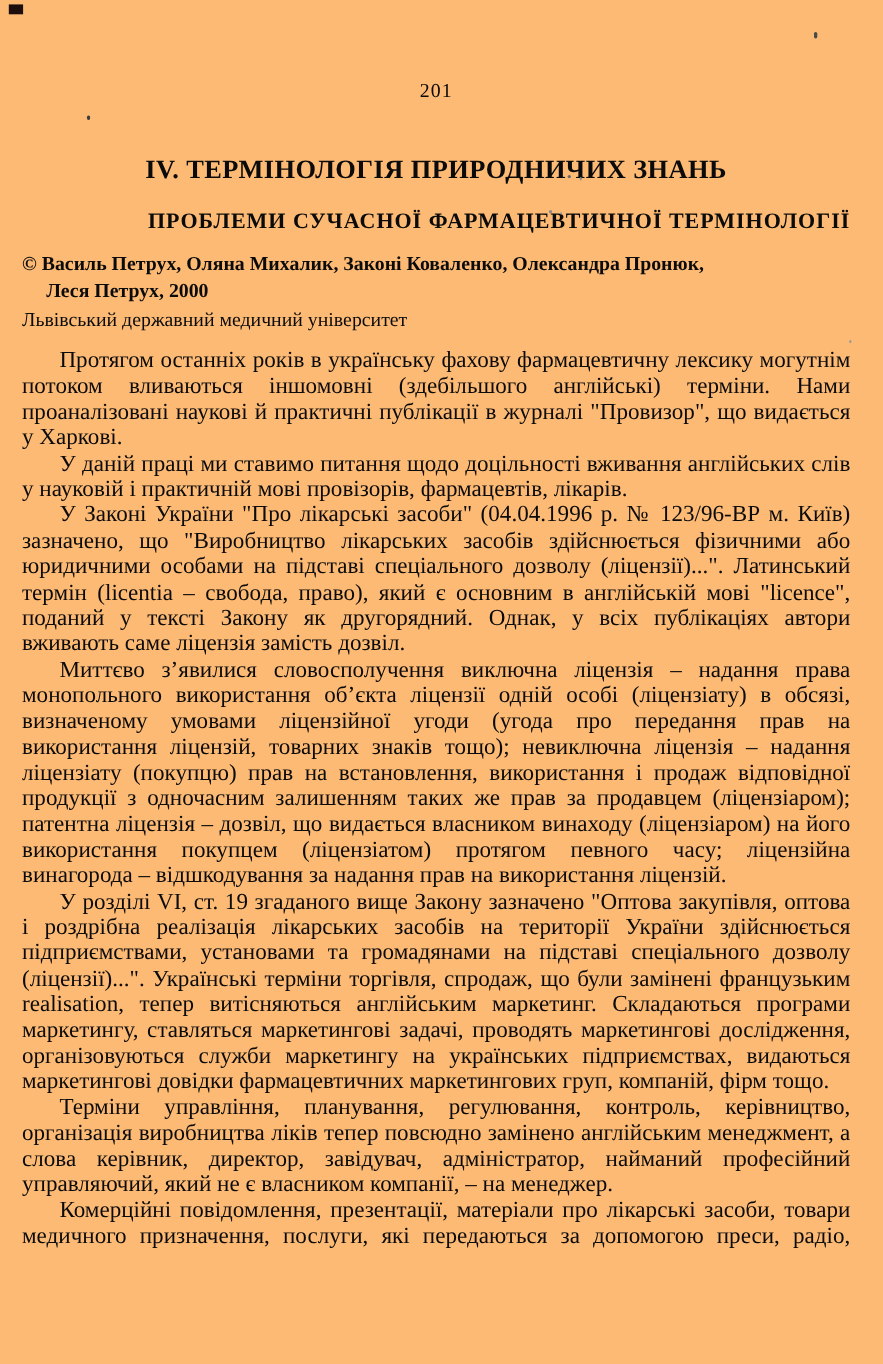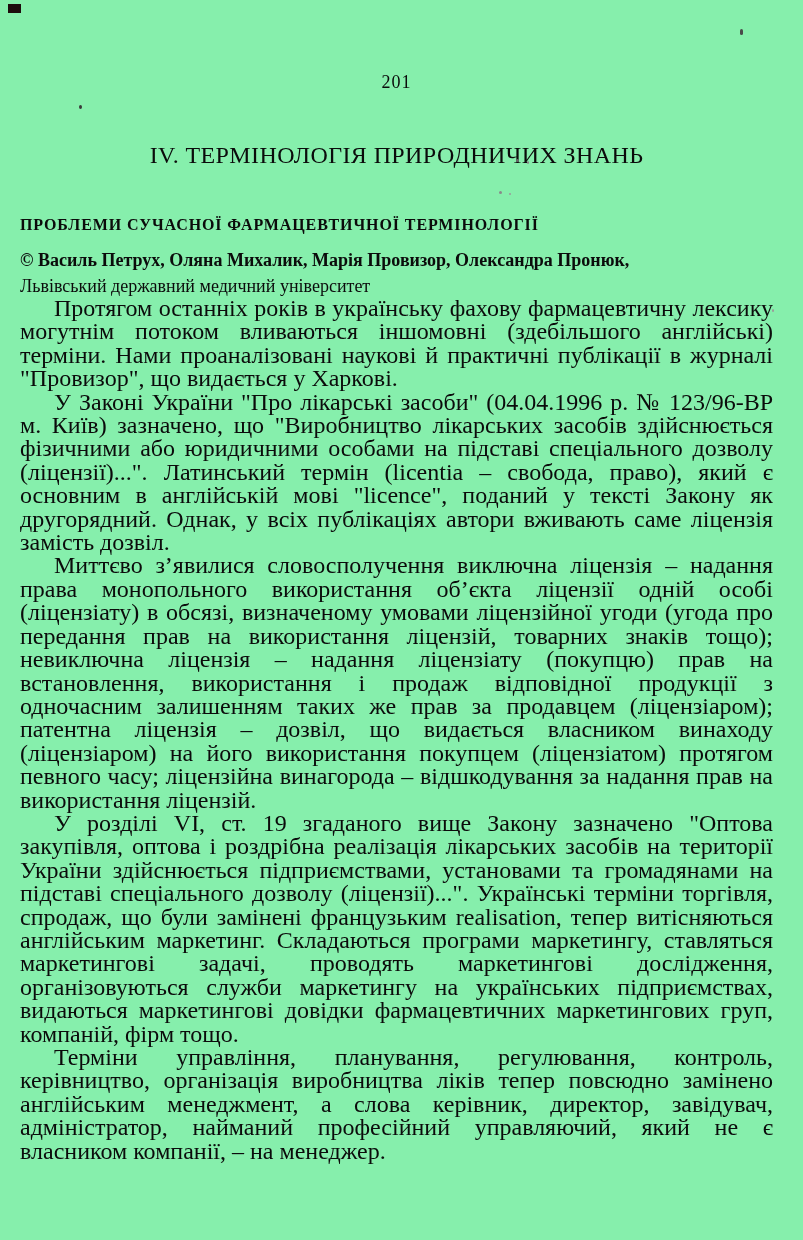--- a/index.html
+++ b/index.html
@@ -1,64 +1,65 @@
 <!DOCTYPE html>
 <html lang="uk"><head>
 <meta charset="utf-8">
 <style>
   html, body { margin: 0; padding: 0; background: #e8e8e8; }
   .page {
     position: relative;
     width: 803px;
     height: 1240px;
     margin: 0 auto;
-    background: #86efac;
+    background: #fdba74;
     box-sizing: border-box;
     padding: 0 30px 0 20px;
     overflow: hidden;
     font-family: "Liberation Serif", "DejaVu Serif", serif;
     color: #0b0b0b;
     -webkit-font-smoothing: antialiased;
   }
   .page-number {
     margin-top: 72px;
     font-size: 18px;
     text-align: center;
     letter-spacing: 1px;
   }
   .section-title {
     margin: 47px 0 0 0;
     font-size: 24px;
-    font-weight: normal;
+    font-weight: bold;
     text-align: center;
     letter-spacing: 0.4px;
     line-height: 1.25;
   }
   .article-title {
-    margin: 45px 0 0 0;
-    font-size: 16px;
+    margin: 19px 0 0 0;
+    font-size: 20px;
     font-weight: bold;
-    text-align: left;
+    text-align: right;
     letter-spacing: 0.9px;
     line-height: 1.25;
   }
   .authors {
     margin-top: 13px;
     font-size: 18px;
     font-weight: bold;
     line-height: 25px;
   }
   .authors .cont { padding-left: 22px; }
   .affiliation {
     margin-top: 2px;
     font-size: 18px;
     line-height: 22px;
   }
   .body-text {
-    font-size: 24px;
+    margin-top: 15px;
+    font-size: 21px;
     line-height: 23.4px;
     text-align: justify;
   }
   .body-text p { margin: 0; text-indent: 34px; }
   .body-text p.continues { text-align-last: justify; }
 
   
   .speck { position: absolute; background: #777; border-radius: 50%; }
   .corner-mark { position: absolute; left: 8px; top: 4px; width: 13px; height: 9px; background: #1d0d0d; }
   .s1 { left: 79px;  top: 105px; width: 3px; height: 4px; background: #3a3a3a; }
@@ -83,26 +84,29 @@
   <div class="speck s6"></div>
   <div class="speck s7"></div>
 
   <div class="page-number">201</div>
 
   <h1 class="section-title">IV. ТЕРМІНОЛОГІЯ ПРИРОДНИЧИХ ЗНАНЬ</h1>
 
   <h2 class="article-title">ПРОБЛЕМИ СУЧАСНОЇ ФАРМАЦЕВТИЧНОЇ ТЕРМІНОЛОГІЇ</h2>
 
   <div class="authors">
-    <div>© Василь Петрух, Оляна Михалик, Марія Провизор, Олександра Пронюк,</div>
+    <div>© Василь Петрух, Оляна Михалик, Законі Коваленко, Олександра Пронюк,</div>
+    <div class="cont">Леся Петрух, 2000</div>
   </div>
 
   <div class="affiliation">Львівський державний медичний університет</div>
 
   <div class="body-text">
     <p>Протягом останніх років в українську фахову фармацевтичну лексику могутнім потоком вливаються іншомовні (здебільшого англійські) терміни. Нами проаналізовані наукові й практичні публікації в журналі "Провизор", що видається у Харкові.</p>
+    <p>У даній праці ми ставимо питання щодо доцільності вживання англійських слів у науковій і практичній мові провізорів, фармацевтів, лікарів.</p>
     <p>У Законі України "Про лікарські засоби" (04.04.1996 р. № 123/96-ВР м. Київ) зазначено, що "Виробництво лікарських засобів здійснюється фізичними або юридичними особами на підставі спеціального дозволу (ліцензії)...". Латинський термін (licentia – свобода, право), який є основним в англійській мові "licence", поданий у тексті Закону як другорядний. Однак, у всіх публікаціях автори вживають саме ліцензія замість дозвіл.</p>
     <p>Миттєво з’явилися словосполучення виключна ліцензія – надання права монопольного використання об’єкта ліцензії одній особі (ліцензіату) в обсязі, визначеному умовами ліцензійної угоди (угода про передання прав на використання ліцензій, товарних знаків тощо); невиключна ліцензія – надання ліцензіату (покупцю) прав на встановлення, використання і продаж відповідної продукції з одночасним залишенням таких же прав за продавцем (ліцензіаром); патентна ліцензія – дозвіл, що видається власником винаходу (ліцензіаром) на його використання покупцем (ліцензіатом) протягом певного часу; ліцензійна винагорода – відшкодування за надання прав на використання ліцензій.</p>
     <p>У розділі VI, ст. 19 згаданого вище Закону зазначено "Оптова закупівля, оптова і роздрібна реалізація лікарських засобів на території України здійснюється підприємствами, установами та громадянами на підставі спеціального дозволу (ліцензії)...". Українські терміни торгівля, спродаж, що були замінені французьким realisation, тепер витісняються англійським маркетинг. Складаються програми маркетингу, ставляться маркетингові задачі, проводять маркетингові дослідження, організовуються служби маркетингу на українських підприємствах, видаються маркетингові довідки фармацевтичних маркетингових груп, компаній, фірм тощо.</p>
     <p>Терміни управління, планування, регулювання, контроль, керівництво, організація виробництва ліків тепер повсюдно замінено англійським менеджмент, а слова керівник, директор, завідувач, адміністратор, найманий професійний управляючий, який не є власником компанії, – на менеджер.</p>
+    <p class="continues">Комерційні повідомлення, презентації, матеріали про лікарські засоби, товари медичного призначення, послуги, які передаються за допомогою преси, радіо,</p>
   </div>
 
 </div>
 
 </body></html>

